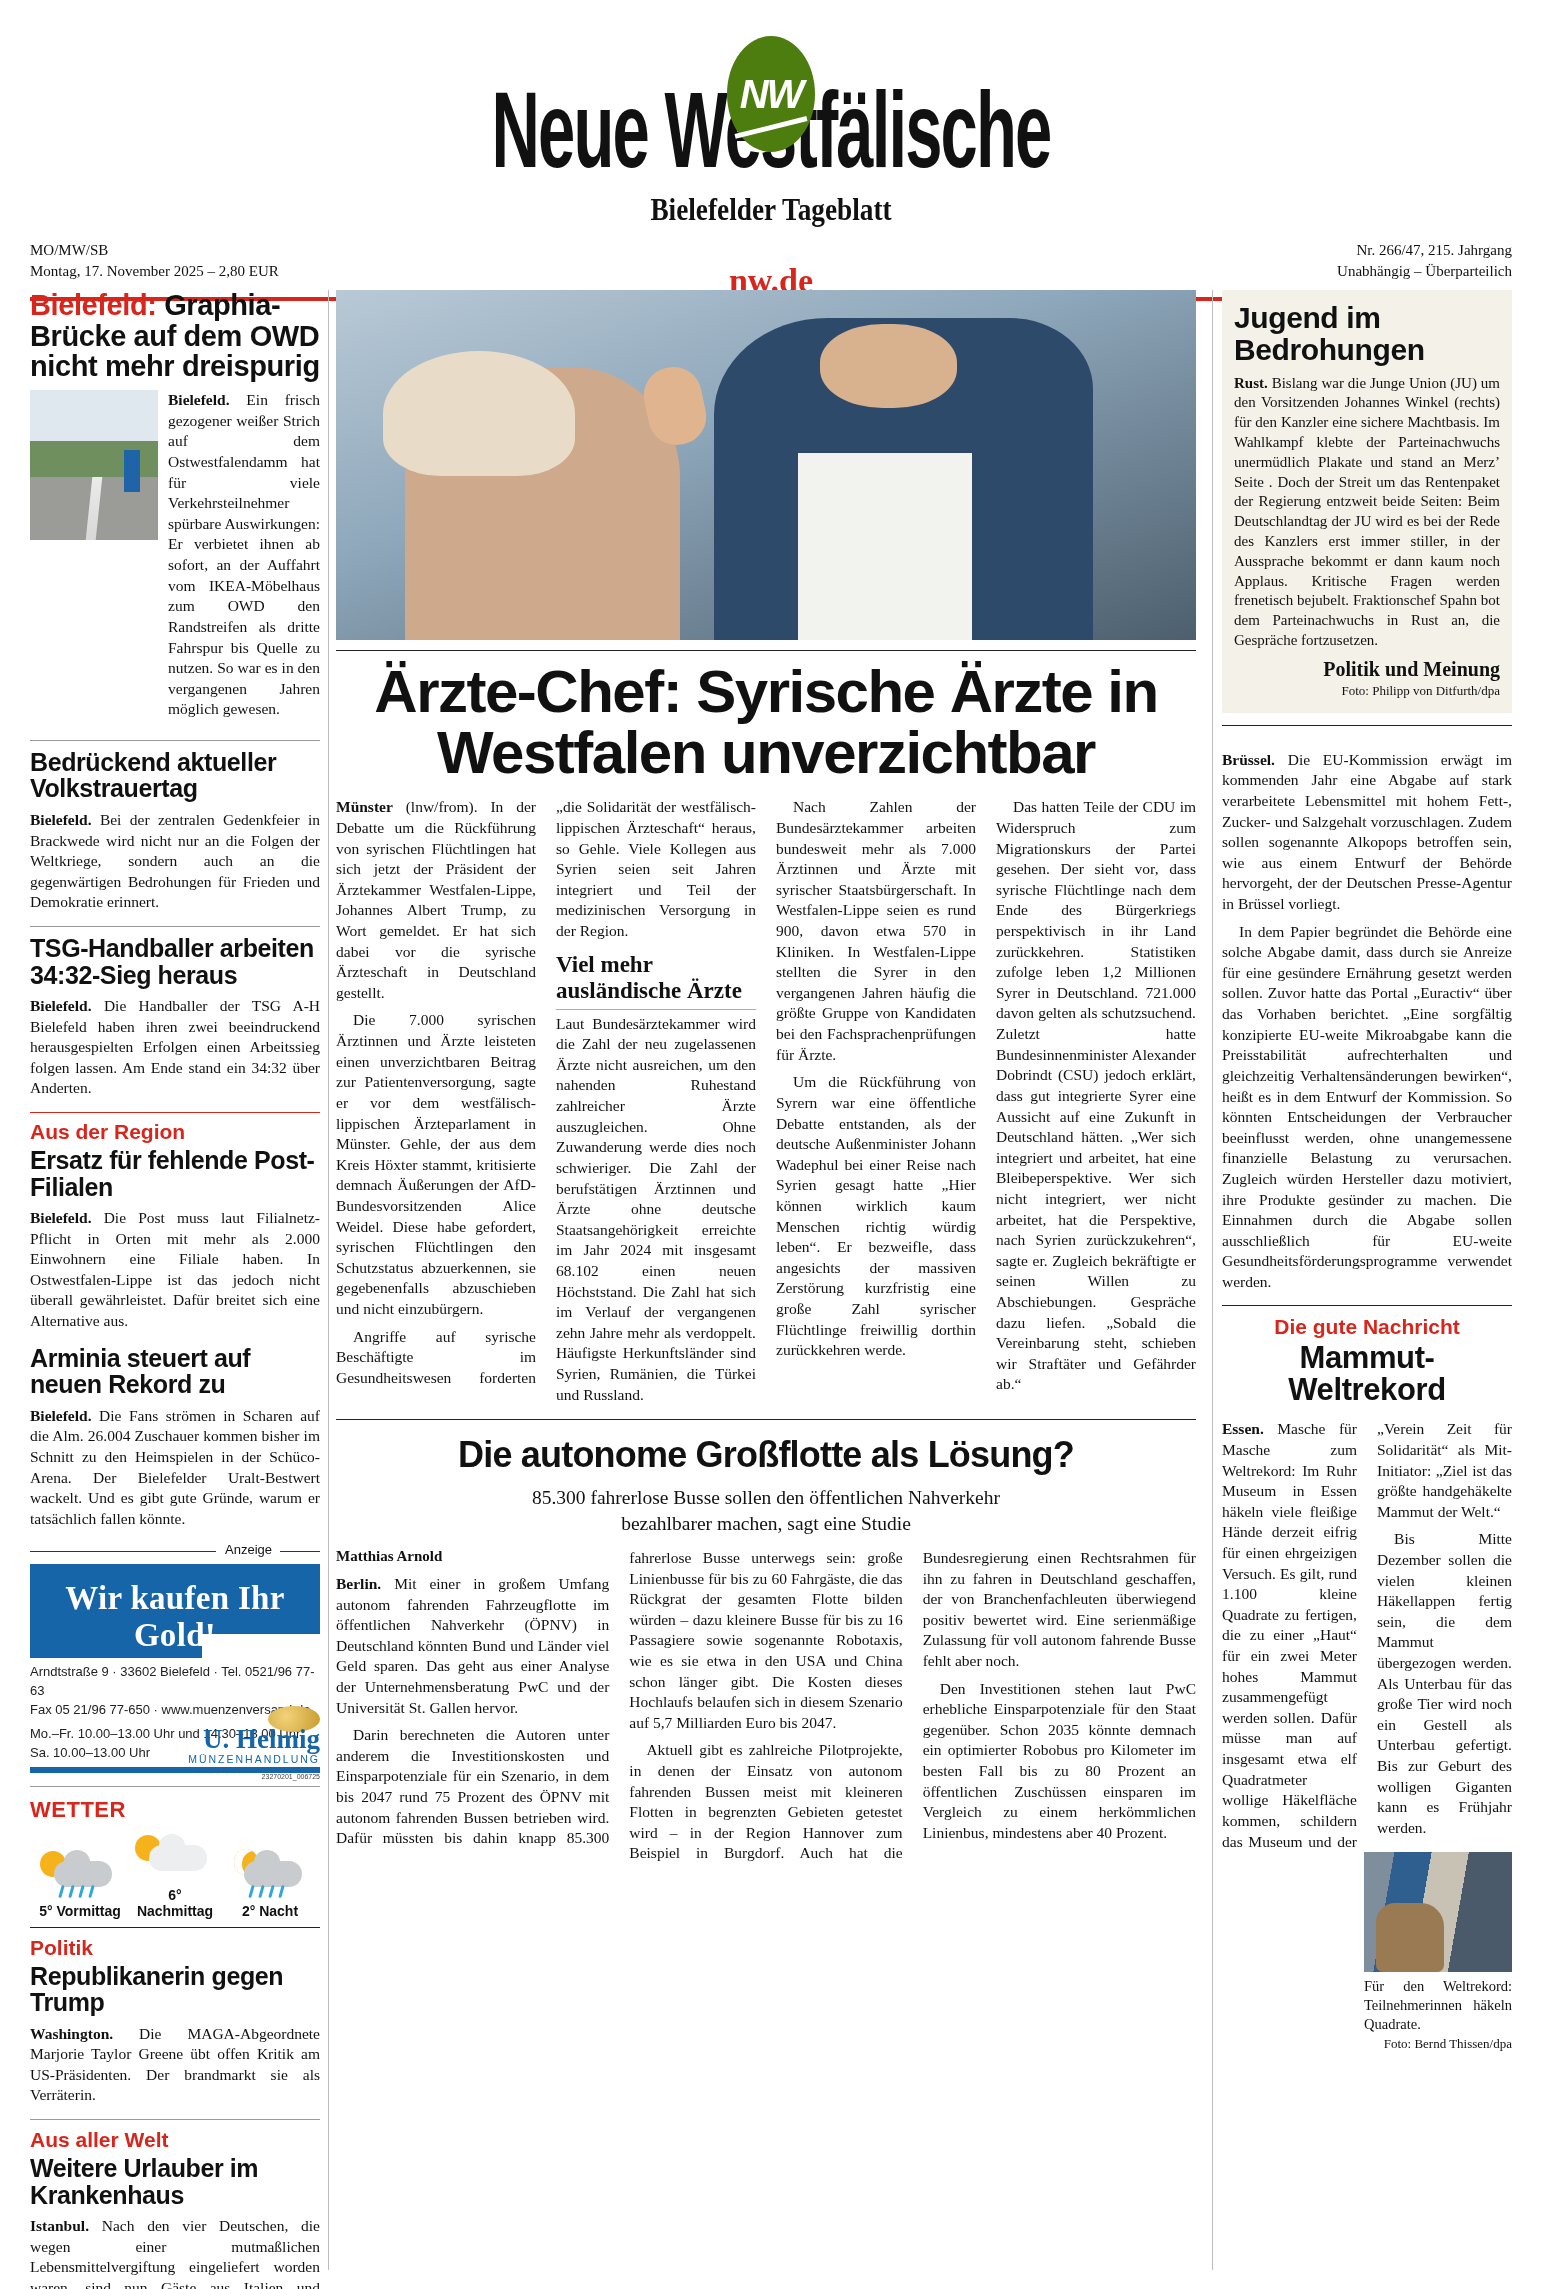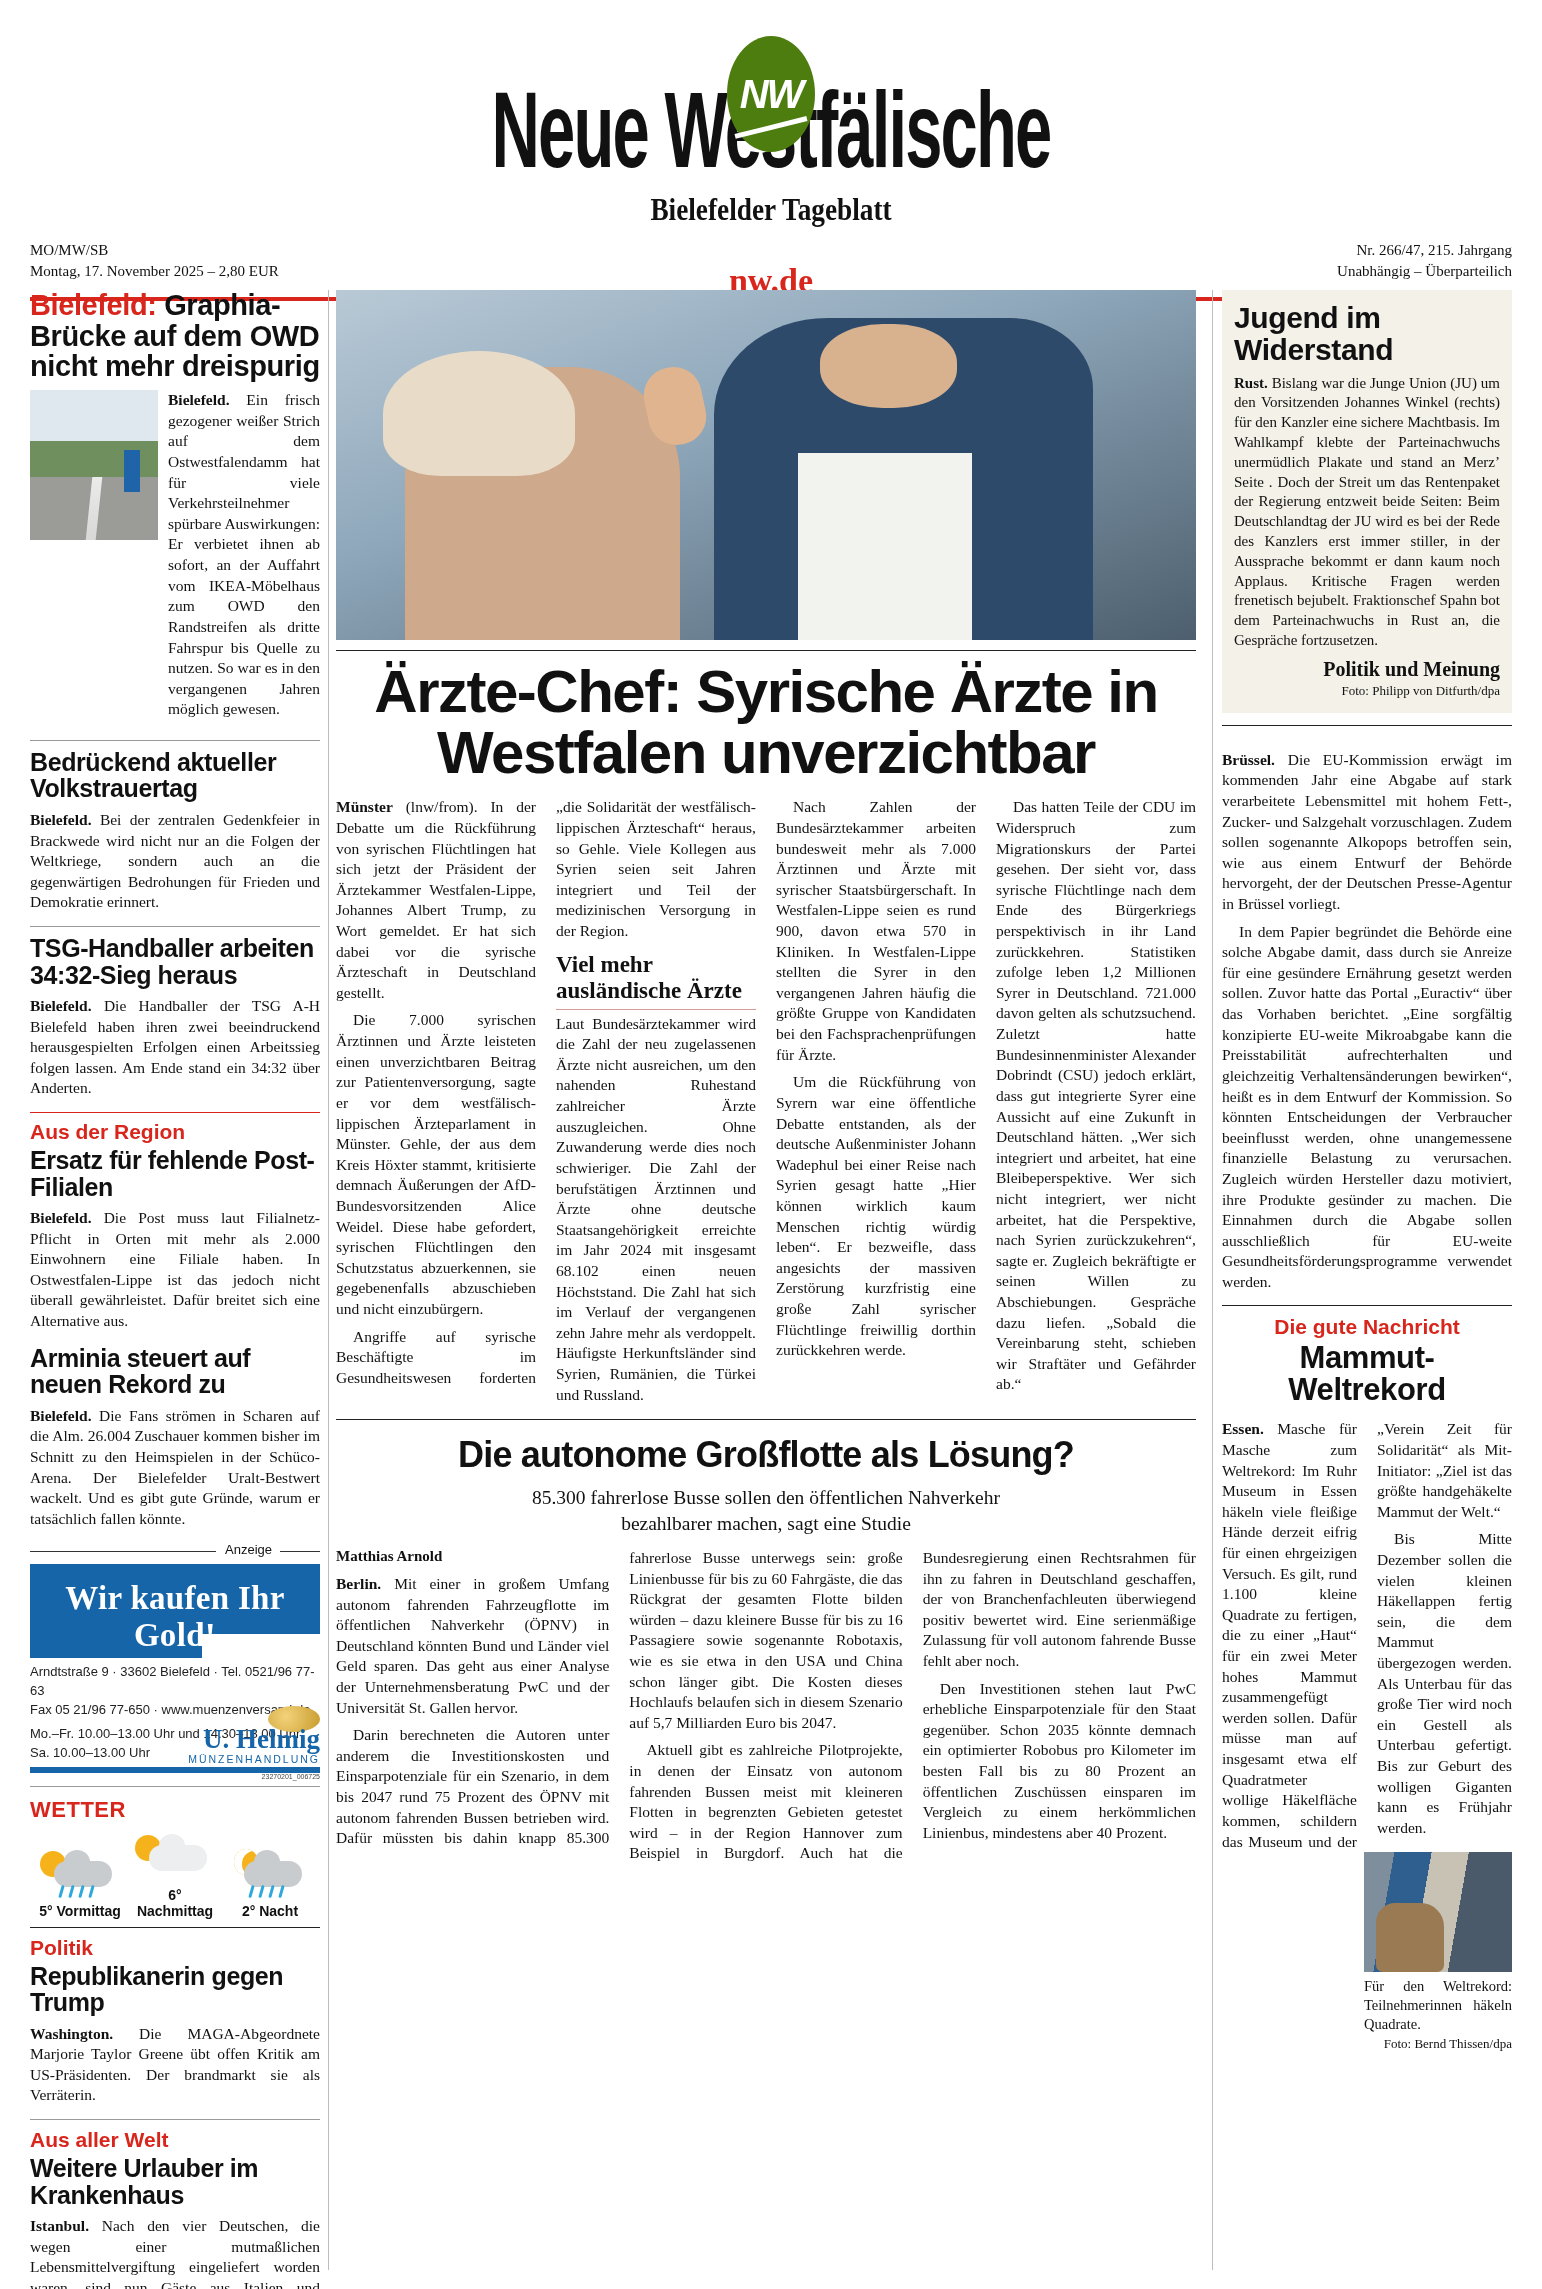--- a/index.html
+++ b/index.html
@@ -380,21 +380,21 @@
           <p class="body-txt" style="text-indent:1.1em;">Darin berechneten die Autoren unter anderem die Investitionskosten und Einsparpotenziale für ein Szenario, in dem bis 2047 rund 75 Prozent des ÖPNV mit autonom fahrenden Bussen betrieben wird. Dafür müssten bis dahin knapp 85.300 fahrerlose Busse unterwegs sein: große Linienbusse für bis zu 60 Fahrgäste, die das Rückgrat der gesamten Flotte bilden würden – dazu kleinere Busse für bis zu 16 Passagiere sowie sogenannte Robotaxis, wie es sie etwa in den USA und China schon länger gibt. Die Kosten dieses Hochlaufs belaufen sich in diesem Szenario auf 5,7 Milliarden Euro bis 2047.</p>
           <p class="body-txt" style="text-indent:1.1em;">Aktuell gibt es zahlreiche Pilotprojekte, in denen der Einsatz von autonom fahrenden Bussen meist mit kleineren Flotten in begrenzten Gebieten getestet wird – in der Region Hannover zum Beispiel in Burgdorf. Auch hat die Bundesregierung einen Rechtsrahmen für ihn zu fahren in Deutschland geschaffen, der von Branchenfachleuten überwiegend positiv bewertet wird. Eine serienmäßige Zulassung für voll autonom fahrende Busse fehlt aber noch.</p>
           <p class="body-txt" style="text-indent:1.1em;">Den Investitionen stehen laut PwC erhebliche Einsparpotenziale für den Staat gegenüber. Schon 2035 könnte demnach ein optimierter Robobus pro Kilometer im besten Fall bis zu 80 Prozent an öffentlichen Zuschüssen einsparen im Vergleich zu einem herkömmlichen Linienbus, mindestens aber 40 Prozent.</p>
         </div>
       </div>
     </div>
 
     <div class="colR">
 
       <div class="sidebox">
-        <h2 class="hl">Jugend im Widerstand</h2>
+        <h2 class="hl">Jugend im Bedrohungen</h2>
         <p class="body-txt"><b>Rust.</b><span> Bislang war die Junge Union (JU) um den Vorsitzenden Johannes Winkel (rechts) für den Kanzler eine sichere Machtbasis. Im Wahlkampf klebte der Parteinachwuchs unermüdlich Plakate und stand an Merz’ Seite . Doch der Streit um das Rentenpaket der Regierung entzweit beide Seiten: Beim Deutschlandtag der JU wird es bei der Rede des Kanzlers erst immer stiller, in der Aussprache bekommt er dann kaum noch Applaus. Kritische Fragen werden frenetisch bejubelt. Fraktionschef Spahn bot dem Parteinachwuchs in Rust an, die Gespräche fortzusetzen.</span></p>
         <p class="credit-bold">Politik und Meinung</p>
         <p class="credit">Foto: Philipp von Ditfurth/dpa</p>
       </div>
 
       <div class="rule" style="margin-top:12px;"></div>
 
       <div style="padding-top:12px;">
         <p class="body-txt" style="margin-top:12px;"><b>Brüssel.</b><span> Die EU-Kommission erwägt im kommenden Jahr eine Abgabe auf stark verarbeitete Lebensmittel mit hohem Fett-, Zucker- und Salzgehalt vorzuschlagen. Zudem sollen sogenannte Alkopops betroffen sein, wie aus einem Entwurf der Behörde hervorgeht, der der Deutschen Presse-Agentur in Brüssel vorliegt.</span></p>
         <p class="body-txt" style="text-indent:1.1em;">In dem Papier begründet die Behörde eine solche Abgabe damit, dass durch sie Anreize für eine gesündere Ernährung gesetzt werden sollen. Zuvor hatte das Portal „Euractiv“ über das Vorhaben berichtet. „Eine sorgfältig konzipierte EU-weite Mikroabgabe kann die Preisstabilität aufrechterhalten und gleichzeitig Verhaltensänderungen bewirken“, heißt es in dem Entwurf der Kommission. So könnten Entscheidungen der Verbraucher beeinflusst werden, ohne unangemessene finanzielle Belastung zu verursachen. Zugleich würden Hersteller dazu motiviert, ihre Produkte gesünder zu machen. Die Einnahmen durch die Abgabe sollen ausschließlich für EU-weite Gesundheitsförderungsprogramme verwendet werden.</p>

